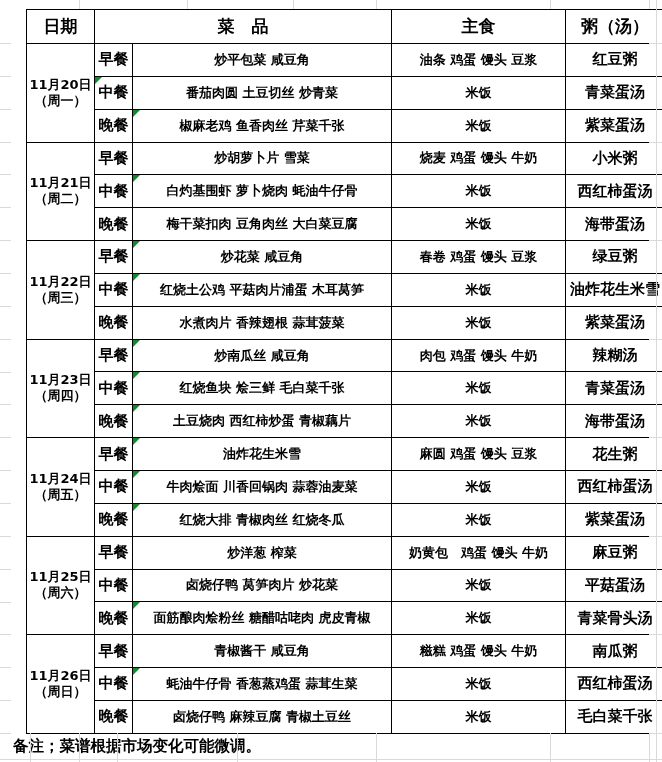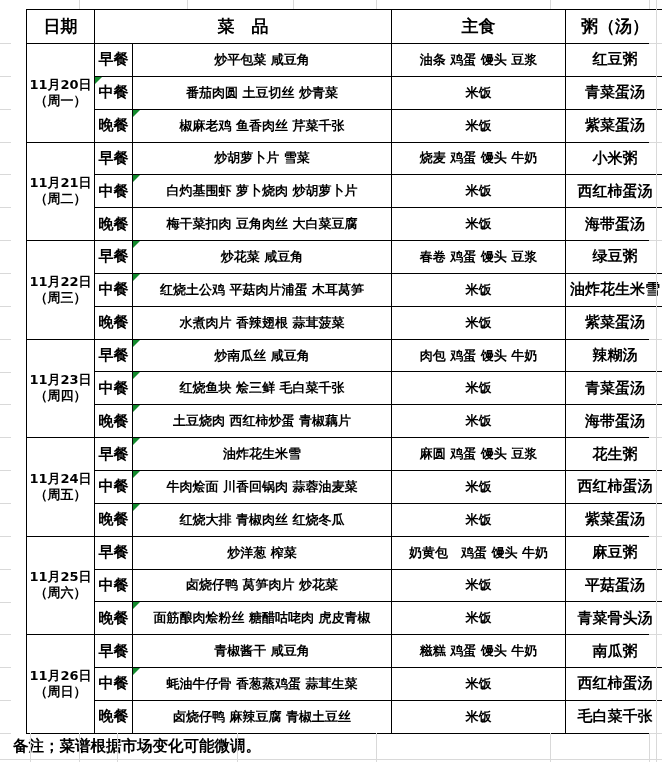--- a/index.html
+++ b/index.html
@@ -87,21 +87,21 @@
             <div>11月21日</div>
             <div>（周二）</div>
           </td>
           <td class="meal-cell"><span>早餐</span></td>
           <td class="dishes-cell"><span>炒胡萝卜片 雪菜</span></td>
           <td class="staple-cell"><span>烧麦 鸡蛋 馒头 牛奶</span></td>
           <td class="soup-cell"><span>小米粥</span></td>
         </tr>
         <tr>
           <td class="meal-cell"><span>中餐</span></td>
-          <td class="dishes-cell"><span>白灼基围虾 萝卜烧肉 炒胡萝卜片</span><i class="flag"></i></td>
+          <td class="dishes-cell"><span>白灼基围虾 萝卜烧肉 蚝油牛仔骨</span><i class="flag"></i></td>
           <td class="staple-cell"><span>米饭</span></td>
           <td class="soup-cell"><span>西红柿蛋汤</span></td>
         </tr>
         <tr>
           <td class="meal-cell"><span>晚餐</span></td>
           <td class="dishes-cell"><span>梅干菜扣肉 豆角肉丝 大白菜豆腐</span></td>
           <td class="staple-cell"><span>米饭</span></td>
           <td class="soup-cell"><span>海带蛋汤</span></td>
         </tr>
         <tr>

